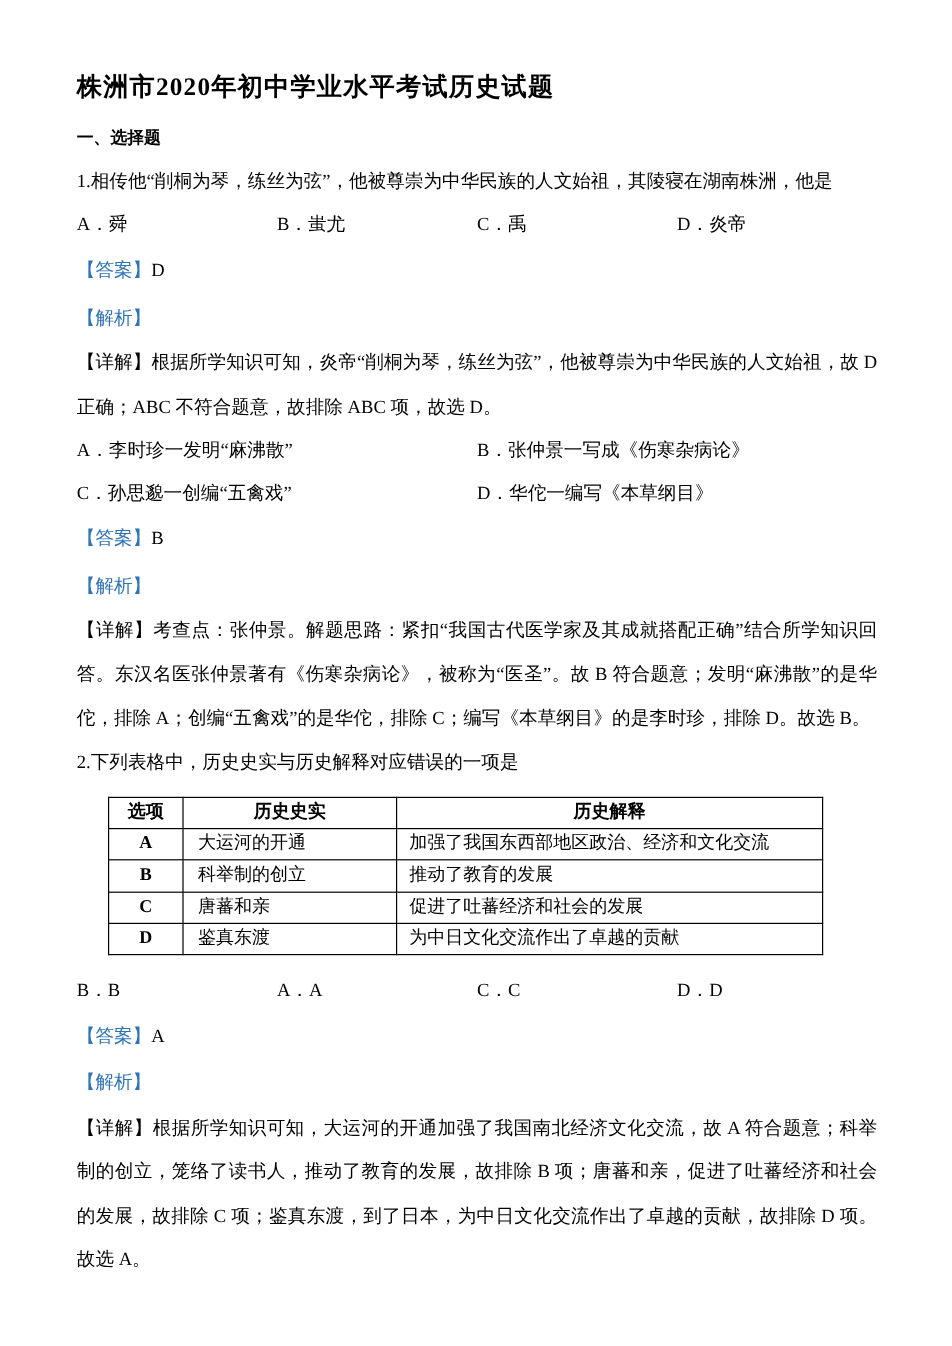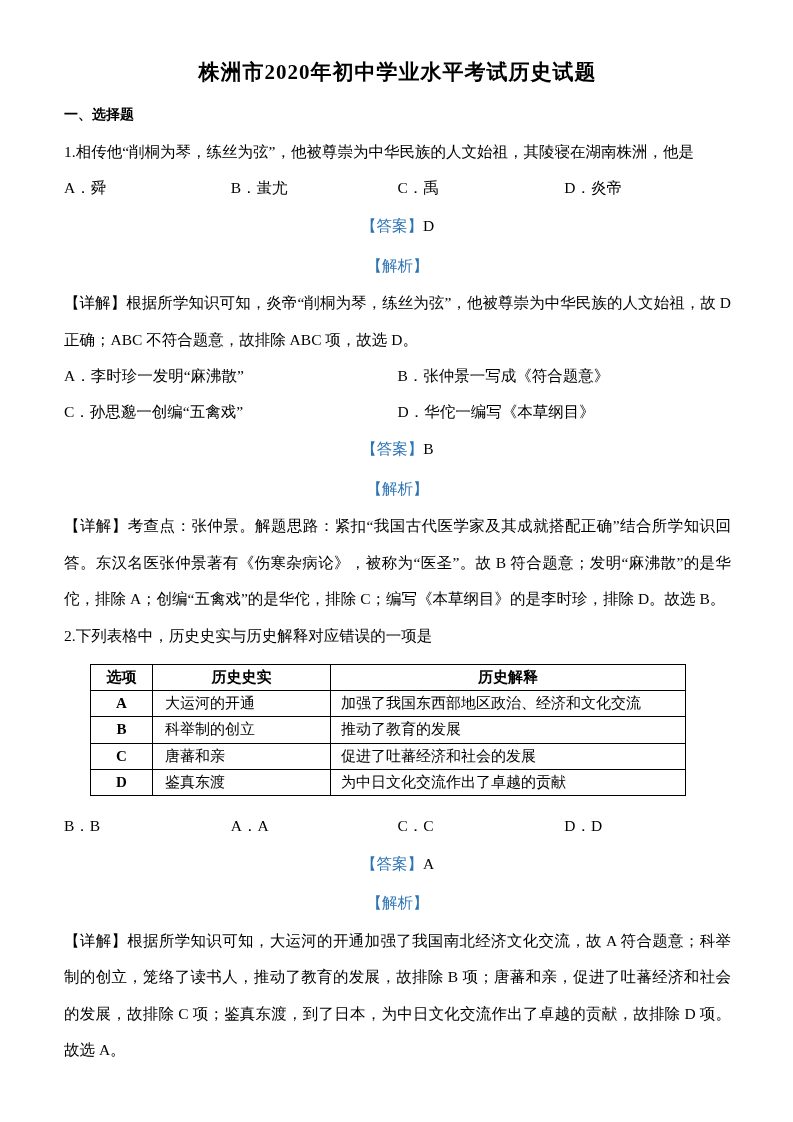--- a/index.html
+++ b/index.html
@@ -5,25 +5,25 @@
   :root { --accent: #2e74b5; --ink: #000000; --paper: #ffffff; }
   * { box-sizing: border-box; }
   html, body { margin: 0; padding: 0; background: var(--paper); }
   body {
     width: 793px; min-height: 1122px;
     font-family: "Liberation Serif", "DejaVu Serif", serif;
     color: var(--ink); font-size: 15.5px;
   }
   .page { padding: 48px 62px 40px 64px; }
   h1.title {
-    font-size: 21px; font-weight: bold; text-align: center;
+    font-size: 21px; font-weight: bold; 
     margin: 10px 0 20px 0; letter-spacing: 1px;
   }
   h2.section { font-size: 14px; font-weight: bold; margin: 16px 0 10px 0; }
-  p { margin: 0; line-height: 2.35; text-align: center; }
+  p { margin: 0; line-height: 2.35; }
   p.stem { text-align: justify; }
   p.detail { text-align: justify; }
   .accent { color: var(--accent); }
   .ansline { line-height: 2.55; }
   .opts { display: flex; line-height: 2.3; }
   .opts.cols4 > span { width: 25%; }
   .opts.cols2 { flex-wrap: wrap; }
   .opts.cols2 > span { width: 50%; }
   table.qtable {
     border-collapse: collapse; margin: 10px 0 12px 26px;
@@ -51,21 +51,21 @@
     <span>B．蚩尤</span>
     <span>C．禹</span>
     <span>D．炎帝</span>
   </div>
   <p class="ansline"><span class="accent">【答案】</span><span>D</span></p>
   <p class="ansline accent">【解析】</p>
   <p class="detail">【详解】根据所学知识可知，炎帝“削桐为琴，练丝为弦”，他被尊崇为中华民族的人文始祖，故 D 正确；ABC 不符合题意，故排除 ABC 项，故选 D。</p>
 
   <div class="opts cols2">
     <span>A．李时珍一发明“麻沸散”</span>
-    <span>B．张仲景一写成《符合题意》</span>
+    <span>B．张仲景一写成《伤寒杂病论》</span>
     <span>C．孙思邈一创编“五禽戏”</span>
     <span>D．华佗一编写《本草纲目》</span>
   </div>
   <p class="ansline"><span class="accent">【答案】</span><span>B</span></p>
   <p class="ansline accent">【解析】</p>
   <p class="detail">【详解】考查点：张仲景。解题思路：紧扣“我国古代医学家及其成就搭配正确”结合所学知识回答。东汉名医张仲景著有《伤寒杂病论》，被称为“医圣”。故 B 符合题意；发明“麻沸散”的是华佗，排除 A；创编“五禽戏”的是华佗，排除 C；编写《本草纲目》的是李时珍，排除 D。故选 B。</p>
 
   <p class="stem">2.下列表格中，历史史实与历史解释对应错误的一项是</p>
   <table class="qtable">
     <thead>

